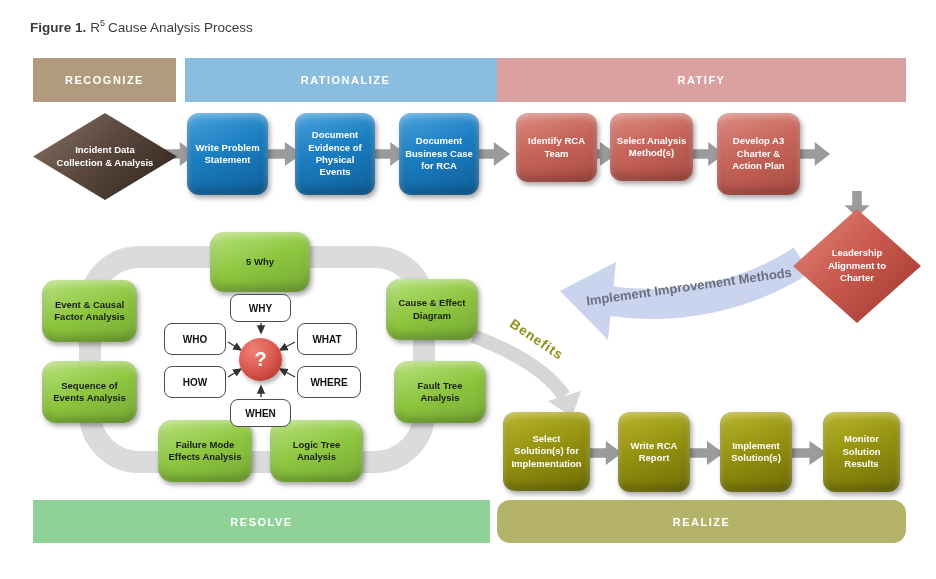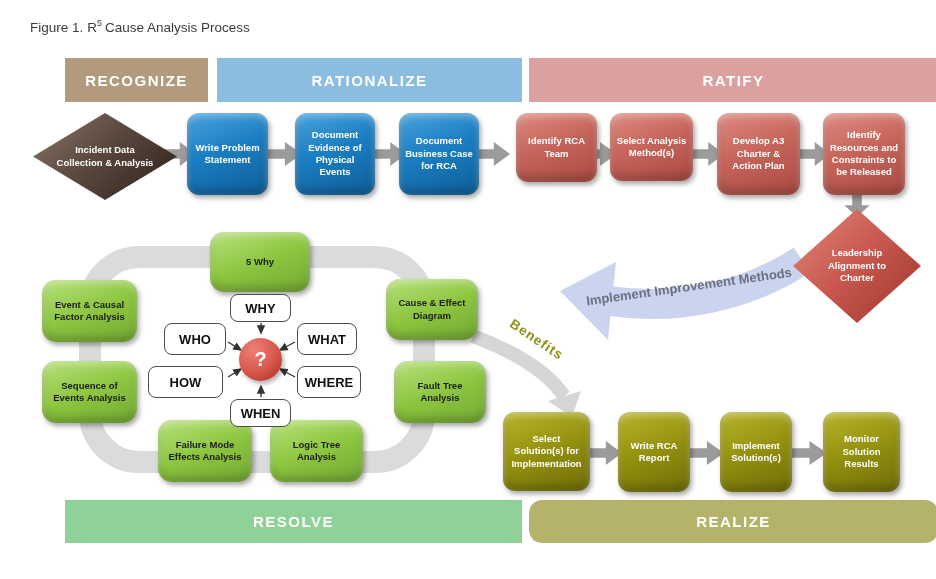--- a/index.html
+++ b/index.html
@@ -1,31 +1,31 @@
 <!DOCTYPE html>
 <html><head>
 <meta charset="utf-8">
 <style>
   html,body{margin:0;padding:0;background:#fff;}
   .stage{
     position:relative;width:936px;height:579px;background:#fff;overflow:hidden;
     font-family:"Liberation Sans", sans-serif;
   }
   .fig-title{position:absolute;left:30px;top:18px;font-size:13.5px;color:#3c3c3c;}
-  .fig-title .b{font-weight:normal;margin-right:4px;}
+  .fig-title .b{font-weight:bold;margin-right:4px;}
   .fig-title sup{font-size:9px;}
   .fig-title .rest{margin-left:3px;}
 
   .band{
     position:absolute;height:44px;top:58px;display:flex;align-items:center;justify-content:center;
-    color:#fff;font-weight:bold;font-size:15px;letter-spacing:1.5px;z-index:2;margin-left:32px;
+    color:#fff;font-weight:bold;font-size:11px;letter-spacing:1.5px;z-index:2;
   }
   .band.bottom{top:500px;height:43px;}
   .band.recognize{left:33px;width:143px;background:#b29b7d;}
-  .band.rationalize{left:185px;width:305px;background:#8abde0;}
+  .band.rationalize{left:185px;width:305px;background:#8abde0;padding-left:8px;}
   .band.ratify{left:497px;width:409px;background:#dba1a0;}
   .band.resolve{left:33px;width:457px;background:#90d197;}
   .band.realize{left:497px;width:409px;background:#b5b369;border-radius:13px;}
 
   .step{
     position:absolute;border-radius:12px;display:flex;align-items:center;justify-content:center;
     text-align:center;font-weight:bold;color:#fff;font-size:9.5px;line-height:1.3;padding:4px;
     box-sizing:border-box;z-index:2;
     box-shadow:inset 0 3px 7px rgba(255,255,255,.38), inset 0 -5px 9px rgba(0,0,0,.22), 2px 3px 5px rgba(0,0,0,.35);
   }
@@ -50,21 +50,21 @@
     clip-path:polygon(0 34%,55% 34%,55% 10%,100% 50%,55% 90%,55% 66%,0 66%);}
   .arr.down{clip-path:polygon(34% 0,66% 0,66% 55%,92% 55%,50% 100%,8% 55%,34% 55%);}
 
   .loop{
     position:absolute;left:79px;top:246px;width:356px;height:227px;box-sizing:border-box;
     border:22px solid #dbdbdb;border-radius:60px;z-index:0;
   }
 
   .qbox{
     position:absolute;background:#fff;border:1.6px solid #4d4d4d;border-radius:8px;
-    display:flex;align-items:center;justify-content:center;font-weight:bold;font-size:13px;
+    display:flex;align-items:center;justify-content:center;font-weight:bold;font-size:10px;
     color:#111;box-sizing:border-box;z-index:2;
   }
   .qcircle{
     position:absolute;left:239px;top:338px;width:43px;height:43px;border-radius:50%;
     background:radial-gradient(circle at 35% 28%,#ef8177 0%,#d6554a 55%,#a32b22 100%);
     color:#fff;font-weight:bold;font-size:20px;display:flex;align-items:center;justify-content:center;
     box-shadow:2px 3px 4px rgba(0,0,0,.3);z-index:2;
   }
 
   .overlay-svg{position:absolute;left:0;top:0;z-index:1;pointer-events:none;}
@@ -133,42 +133,41 @@
   <div class="step blue" style="left:295px;top:113px;width:80px;height:82px;text-align:center;">Document Evidence of Physical Events</div>
   <div class="arr" style="left:371px;top:139px;width:35px;height:30px;"></div>
   <div class="step blue" style="left:399px;top:113px;width:80px;height:82px;">Document Business Case for RCA</div>
   <div class="arr" style="left:474px;top:139px;width:36px;height:30px;"></div>
   <div class="step red" style="left:516px;top:113px;width:81px;height:69px;">Identify RCA Team</div>
   <div class="arr" style="left:579px;top:139px;width:38px;height:30px;"></div>
   <div class="step red" style="left:610px;top:113px;width:83px;height:68px;">Select Analysis Method(s)</div>
   <div class="arr" style="left:689px;top:139px;width:35px;height:30px;"></div>
   <div class="step red" style="left:717px;top:113px;width:83px;height:82px;">Develop A3 Charter &amp; Action Plan</div>
   <div class="arr" style="left:796px;top:139px;width:34px;height:30px;"></div>
-  <div class="step red" style="left:823px;top:113px;width:82px;height:82px;">Identify Resources and Constraints to be Released</div>
 
   <div class="arr down" style="left:842px;top:191px;width:30px;height:26px;"></div>
   <div class="diamond reddm" style="left:793px;top:209px;width:128px;height:114px;">
     <span>Leadership Alignment to Charter</span>
   </div>
 
   <div class="ann-implement">Implement Improvement Methods</div>
   <div class="ann-benefits">Benefits</div>
 
   <div class="step green" style="left:210px;top:232px;width:100px;height:60px;">5 Why</div>
   <div class="step green" style="left:42px;top:280px;width:95px;height:62px;">Event &amp; Causal Factor Analysis</div>
   <div class="step green" style="left:42px;top:361px;width:95px;height:62px;">Sequence of Events Analysis</div>
   <div class="step green" style="left:386px;top:279px;width:92px;height:61px;">Cause &amp; Effect Diagram</div>
   <div class="step green" style="left:386px;top:361px;width:92px;height:62px;margin-left:8px;">Fault Tree Analysis</div>
   <div class="step green" style="left:270px;top:420px;width:93px;height:62px;">Logic Tree Analysis</div>
   <div class="step green" style="left:158px;top:420px;width:94px;height:62px;">Failure Mode Effects Analysis</div>
 
   <div class="qbox" style="left:230px;top:294px;width:61px;height:28px;">WHY</div>
   <div class="qbox" style="left:164px;top:323px;width:62px;height:32px;">WHO</div>
   <div class="qbox" style="left:297px;top:323px;width:60px;height:32px;">WHAT</div>
-  <div class="qbox" style="left:148px;top:366px;width:75px;height:32px;">HOW</div>
+  <div class="qbox" style="left:164px;top:366px;width:62px;height:32px;">HOW</div>
   <div class="qbox" style="left:297px;top:366px;width:64px;height:32px;">WHERE</div>
   <div class="qbox" style="left:230px;top:399px;width:61px;height:28px;">WHEN</div>
   <div class="qcircle">?</div>
 
   <div class="step olive" style="left:503px;top:412px;width:87px;height:79px;">Select Solution(s) for Implementation</div>
   <div class="arr" style="left:586px;top:438px;width:36px;height:30px;"></div>
   <div class="step olive" style="left:618px;top:412px;width:72px;height:80px;">Write RCA Report</div>
   <div class="arr" style="left:686px;top:438px;width:38px;height:30px;"></div>
   <div class="step olive" style="left:720px;top:412px;width:72px;height:80px;">Implement Solution(s)</div>
   <div class="arr" style="left:788px;top:438px;width:39px;height:30px;"></div>

